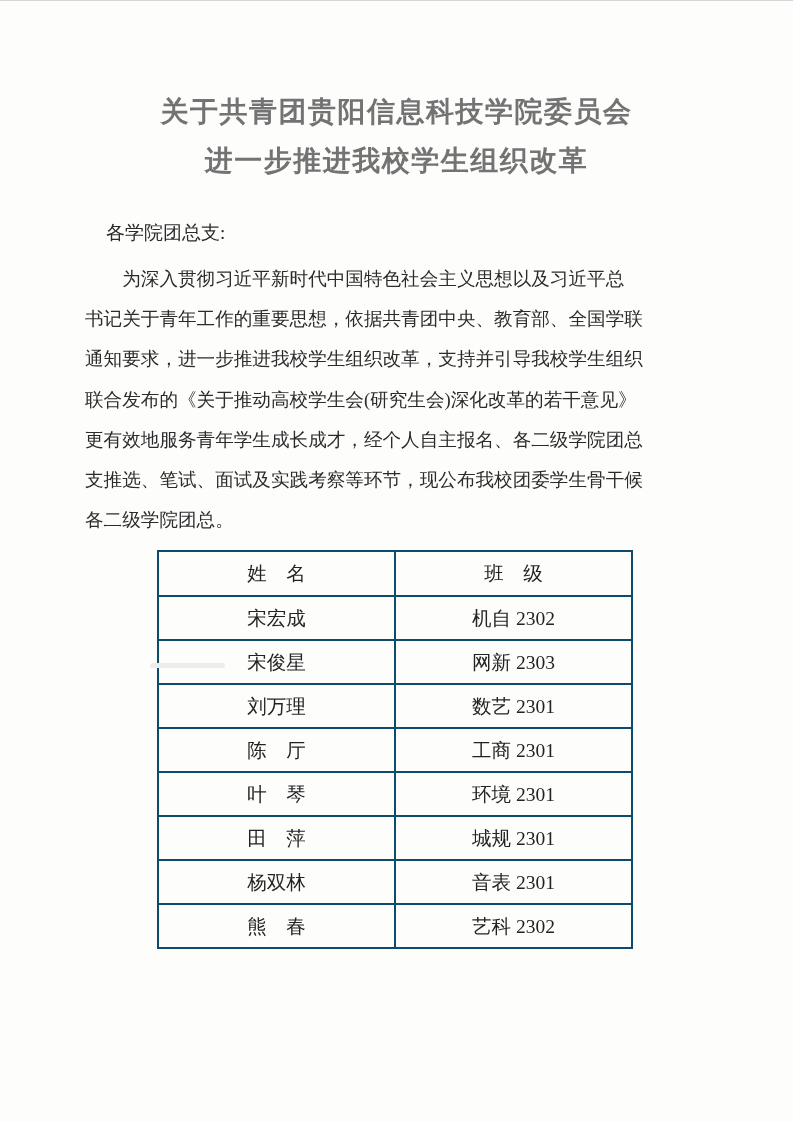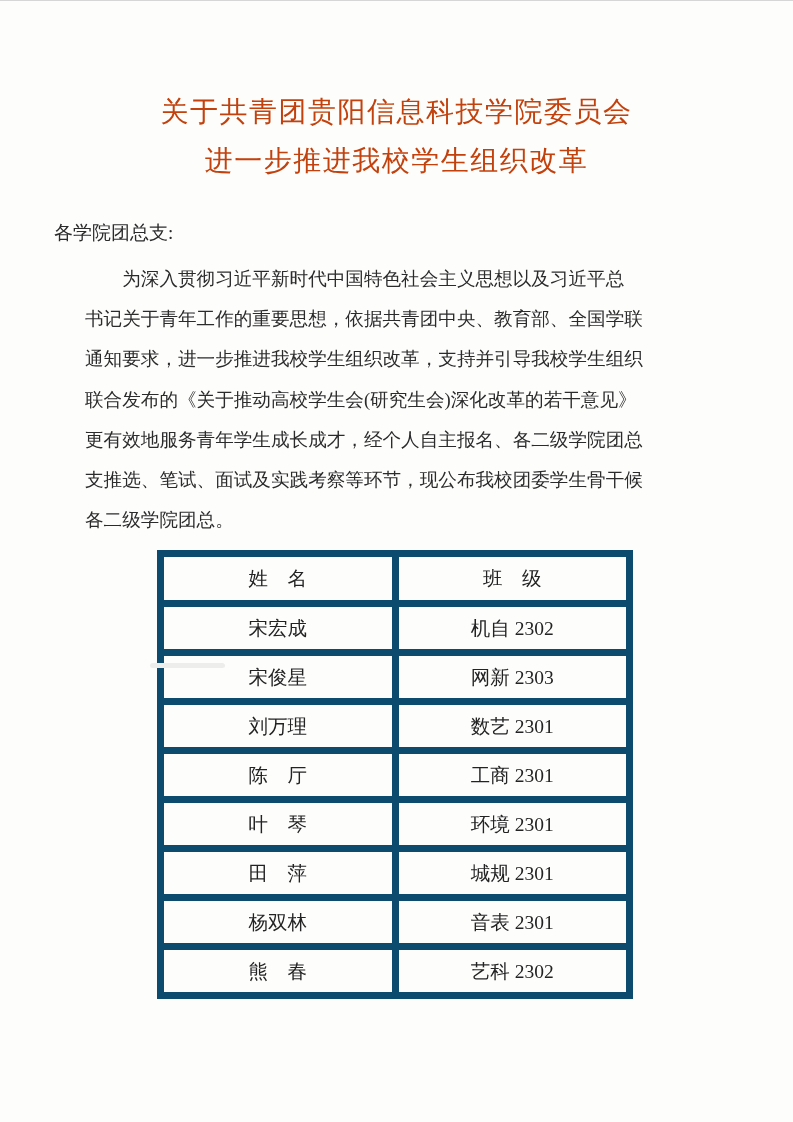--- a/index.html
+++ b/index.html
@@ -18,27 +18,27 @@
     font-family: "Liberation Serif", "DejaVu Serif", serif;
     color: #2b2b2b;
   }
   .title-block {
     padding-top: 86px;
     text-align: center;
   }
   .title-line {
     font-size: 28px;
     line-height: 49px;
-    font-weight: normal;
+    font-weight: bold;
     letter-spacing: 1.5px;
-    color: #c2410c;
+    color: #737373;
     font-family: "Liberation Serif", "DejaVu Serif", serif;
   }
   .salutation {
-    margin: 28px 108px 0 54px;
+    margin: 28px 108px 0 106px;
     font-size: 19px;
     line-height: 40px;
     color: #2b2b2b;
   }
   .body-text {
     margin: 6px 0 0 85px;
     width: 562px;
   }
   .body-line {
     font-size: 18.6px;
@@ -50,21 +50,21 @@
     text-indent: 2em;
   }
   table.candidates {
     margin: 10px 0 0 157px;
     width: 476px;
     border-collapse: collapse;
     table-layout: fixed;
   }
   table.candidates th,
   table.candidates td {
-    border: 7px solid #0c4a6e;
+    border: 2px solid #0c4a6e;
     height: 42px;
     padding: 0;
     text-align: center;
     vertical-align: middle;
     font-size: 19.5px;
     font-weight: normal;
     color: #232323;
   }
   table.candidates th {
     height: 43px;

